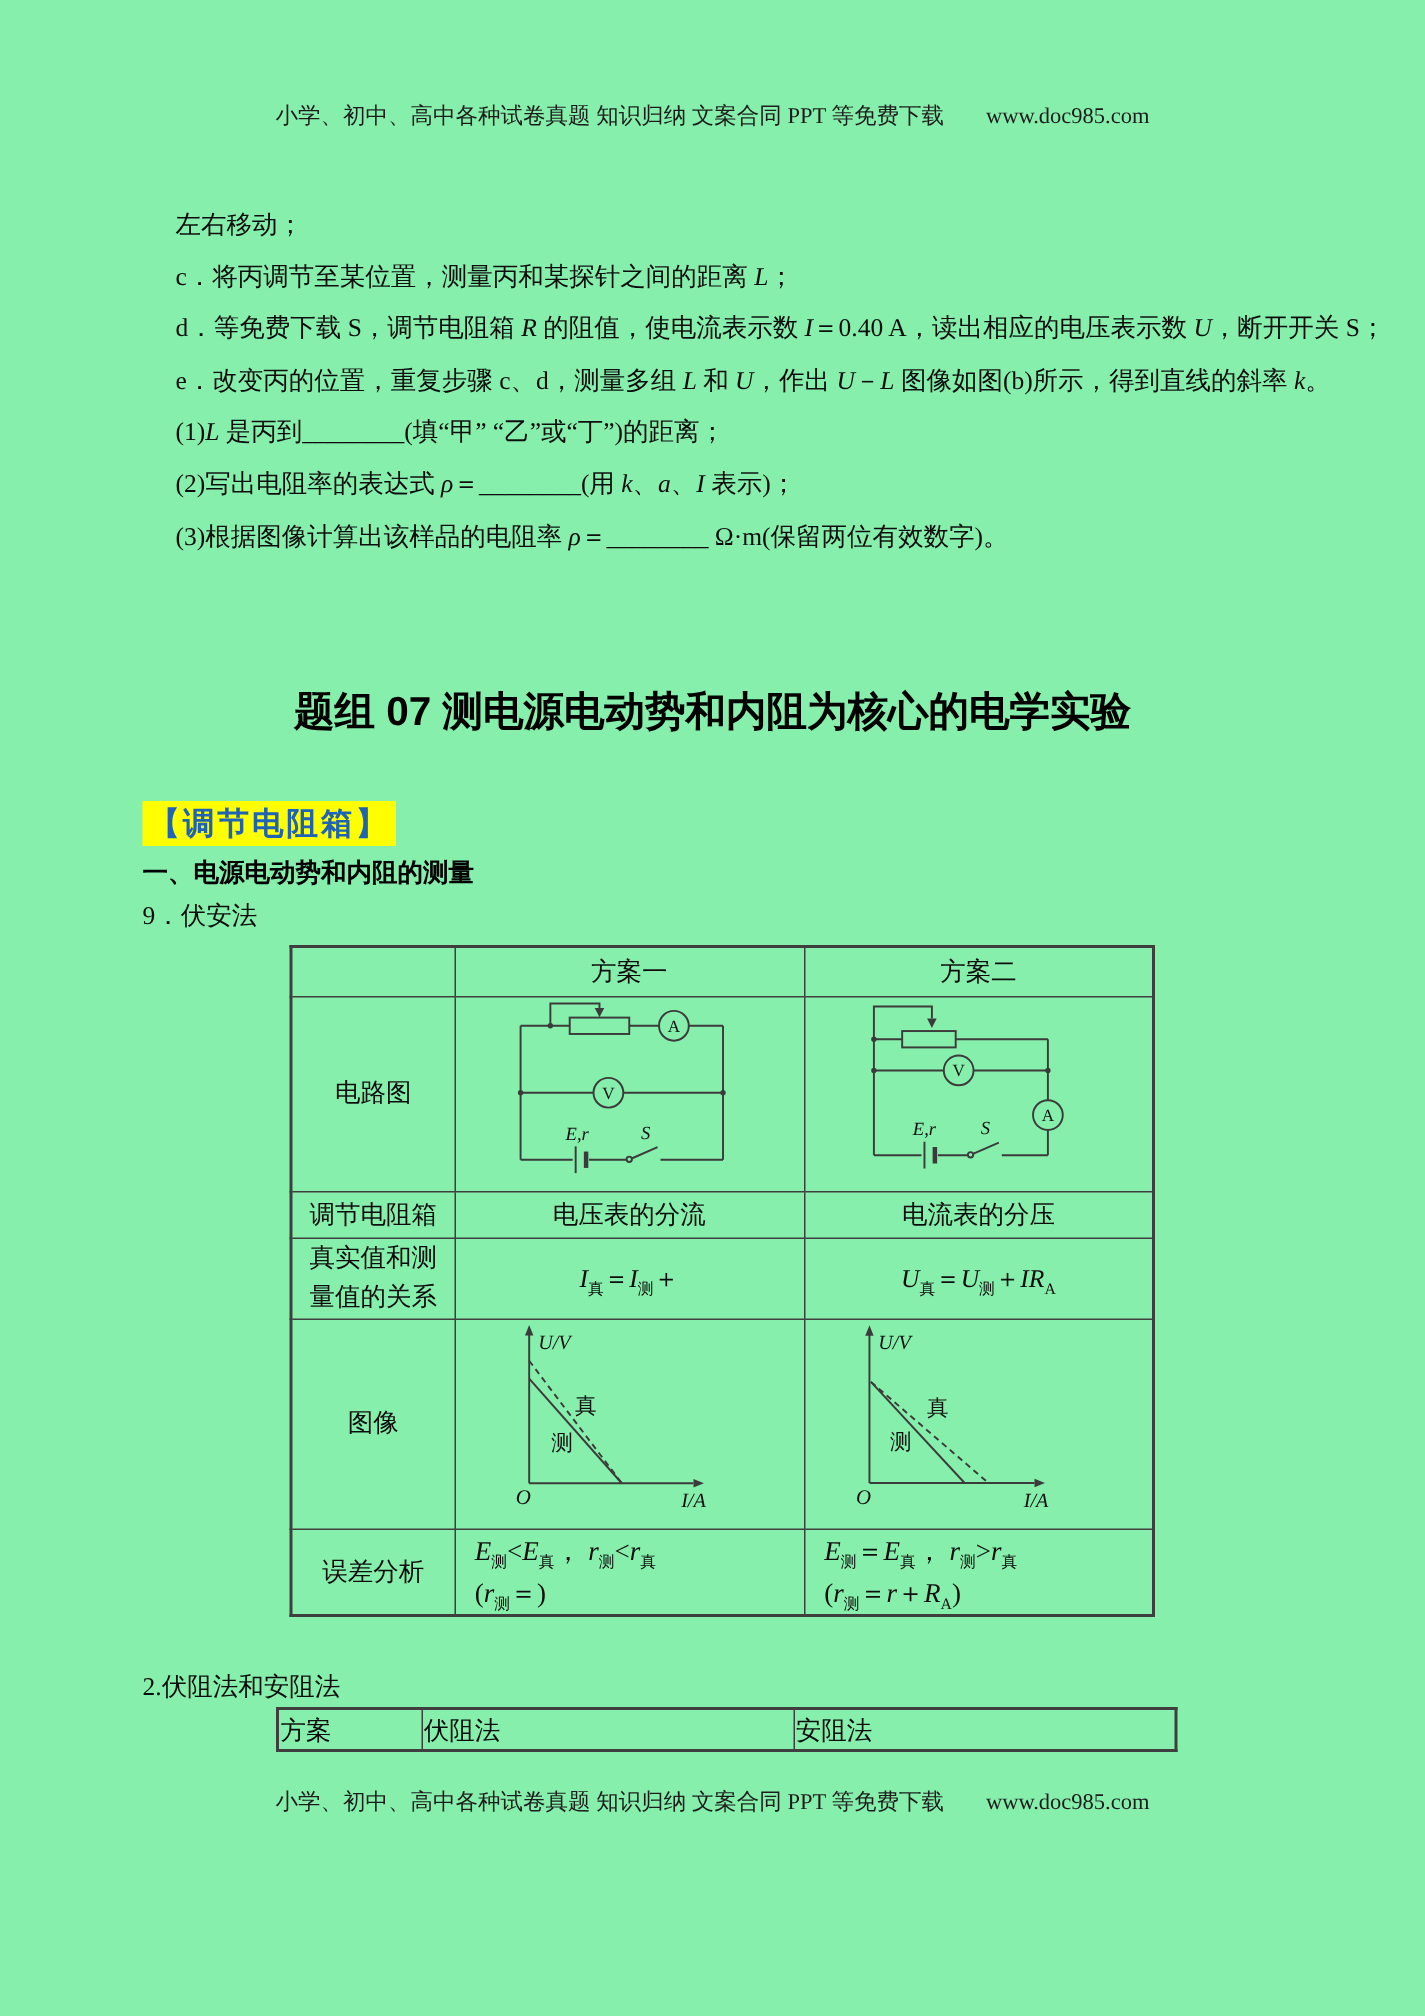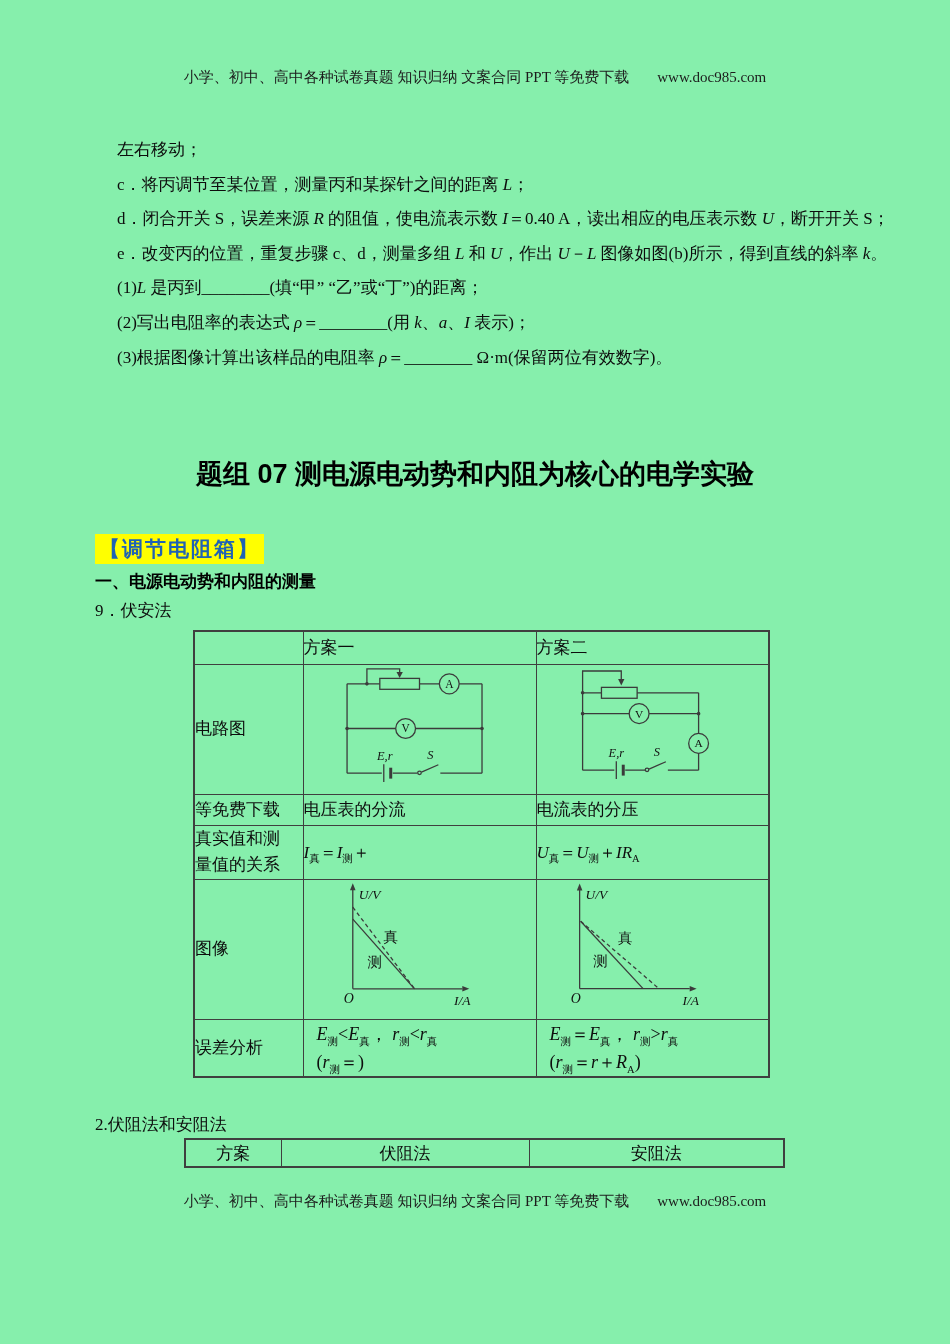--- a/index.html
+++ b/index.html
@@ -33,44 +33,44 @@
     position:absolute; left:95px; top:570px; font-weight:bold; font-size:17px; color:#000;
     font-family:"Liberation Sans","DejaVu Sans",sans-serif;
   }
   .item { position:absolute; left:95px; font-size:17px; }
   .item1 { top:599px; }
   .item2 { top:1113px; }
 
   table { border-collapse:collapse; table-layout:fixed; }
   .t1 { position:absolute; left:193px; top:630px; border:2px solid #3f3f3f; }
   .t1 td { border:1px solid #3f3f3f; font-size:17px; padding:0; }
-  .t1 .lbl, .t1 .hdr, .t1 .ctr { vertical-align:middle; }
+  .t1 .lbl, .t1 .hdr, .t1 .ctr { text-align:center; vertical-align:middle; }
   .t1 .lbl { line-height:26px; }
   .formula { font-size:18px; }
   .t1 .analysis { vertical-align:middle; text-align:left; padding-left:13px; line-height:28px; }
   .cell-svg { vertical-align:top; text-align:center; }
   .cell-svg svg { display:block; margin:0 auto; }
   svg { font-family:inherit; }
 
   .t2 { position:absolute; left:184px; top:1138px; border:2px solid #3f3f3f; }
-  .t2 td { border:1px solid #3f3f3f; text-align:center; vertical-align:middle; font-size:17px; height:28px; }
+  .t2 td { border:1px solid #3f3f3f; vertical-align:middle; font-size:17px; height:28px; }
 </style>
 </head>
 <body>
 
 <div class="page">
 
   <div class="banner header-banner">
     <span>小学、初中、高中各种试卷真题 知识归纳 文案合同 PPT 等免费下载</span><span class="url">www.doc985.com</span>
   </div>
 
   <div class="exercise">
     <div class="line"><span>左右移动；</span></div>
     <div class="line"><span>c．将丙调节至某位置，测量丙和某探针之间的距离 </span><span class="it">L</span><span>；</span></div>
-    <div class="line"><span>d．闭合开关 S，误差来源 </span><span class="it">R</span><span> 的阻值，使电流表示数 </span><span class="it">I</span><span>＝0.40 A，读出相应的电压表示数 </span><span class="it">U</span><span>，断开开关 S；</span></div>
+    <div class="line"><span>d．等免费下载 S，调节电阻箱 </span><span class="it">R</span><span> 的阻值，使电流表示数 </span><span class="it">I</span><span>＝0.40 A，读出相应的电压表示数 </span><span class="it">U</span><span>，断开开关 S；</span></div>
     <div class="line"><span>e．改变丙的位置，重复步骤 c、d，测量多组 </span><span class="it">L</span><span> 和 </span><span class="it">U</span><span>，作出 </span><span class="it">U</span><span>－</span><span class="it">L</span><span> 图像如图(b)所示，得到直线的斜率 </span><span class="it">k</span><span>。</span></div>
     <div class="line"><span>(1)</span><span class="it">L</span><span> 是丙到________(填“甲” “乙”或“丁”)的距离；</span></div>
     <div class="line"><span>(2)写出电阻率的表达式 </span><span class="it">ρ</span><span>＝________(用 </span><span class="it">k</span><span>、</span><span class="it">a</span><span>、</span><span class="it">I</span><span> 表示)；</span></div>
     <div class="line"><span>(3)根据图像计算出该样品的电阻率 </span><span class="it">ρ</span><span>＝________ Ω·m(保留两位有效数字)。</span></div>
   </div>
 
   <div class="main-title">题组 07 测电源电动势和内阻为核心的电学实验</div>
   <div class="badge">【调节电阻箱】</div>
   <div class="heading1">一、电源电动势和内阻的测量</div>
   <div class="item item1">9．伏安法</div>
@@ -140,21 +140,21 @@
               <text x="163" y="83">A</text>
               <text x="103" y="53">V</text>
               <text x="80" y="92.5" font-style="italic" font-size="12.5">E,r</text>
               <text x="121" y="91.5" font-style="italic" font-size="12.5">S</text>
             </g>
           </svg>
         </td>
       </tr>
 
       <tr style="height:31px">
-        <td class="lbl">等免费下载</td>
+        <td class="lbl">调节电阻箱</td>
         <td class="ctr">电压表的分流</td>
         <td class="ctr">电流表的分压</td>
       </tr>
 
       <tr style="height:54px">
         <td class="lbl">
           <div>真实值和测</div>
           <div>量值的关系</div>
         </td>
         <td class="ctr formula"><span class="it">I</span><sub>真</sub><span>＝</span><span class="it">I</span><sub>测</sub><span>＋</span></td>

